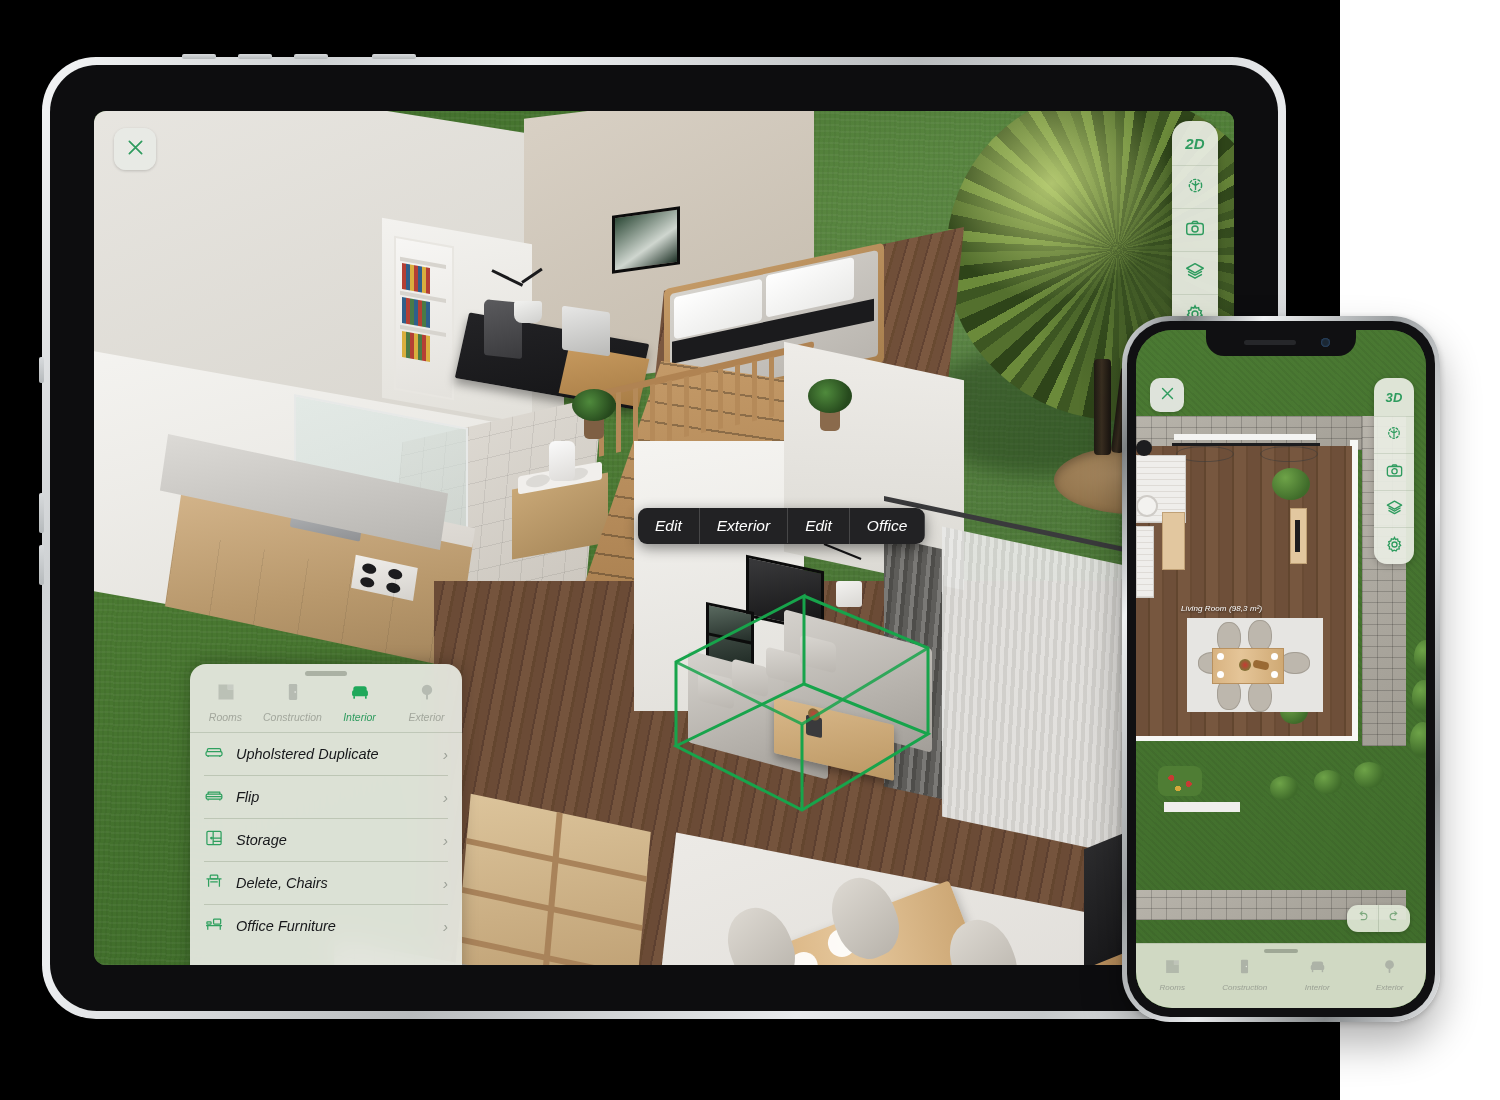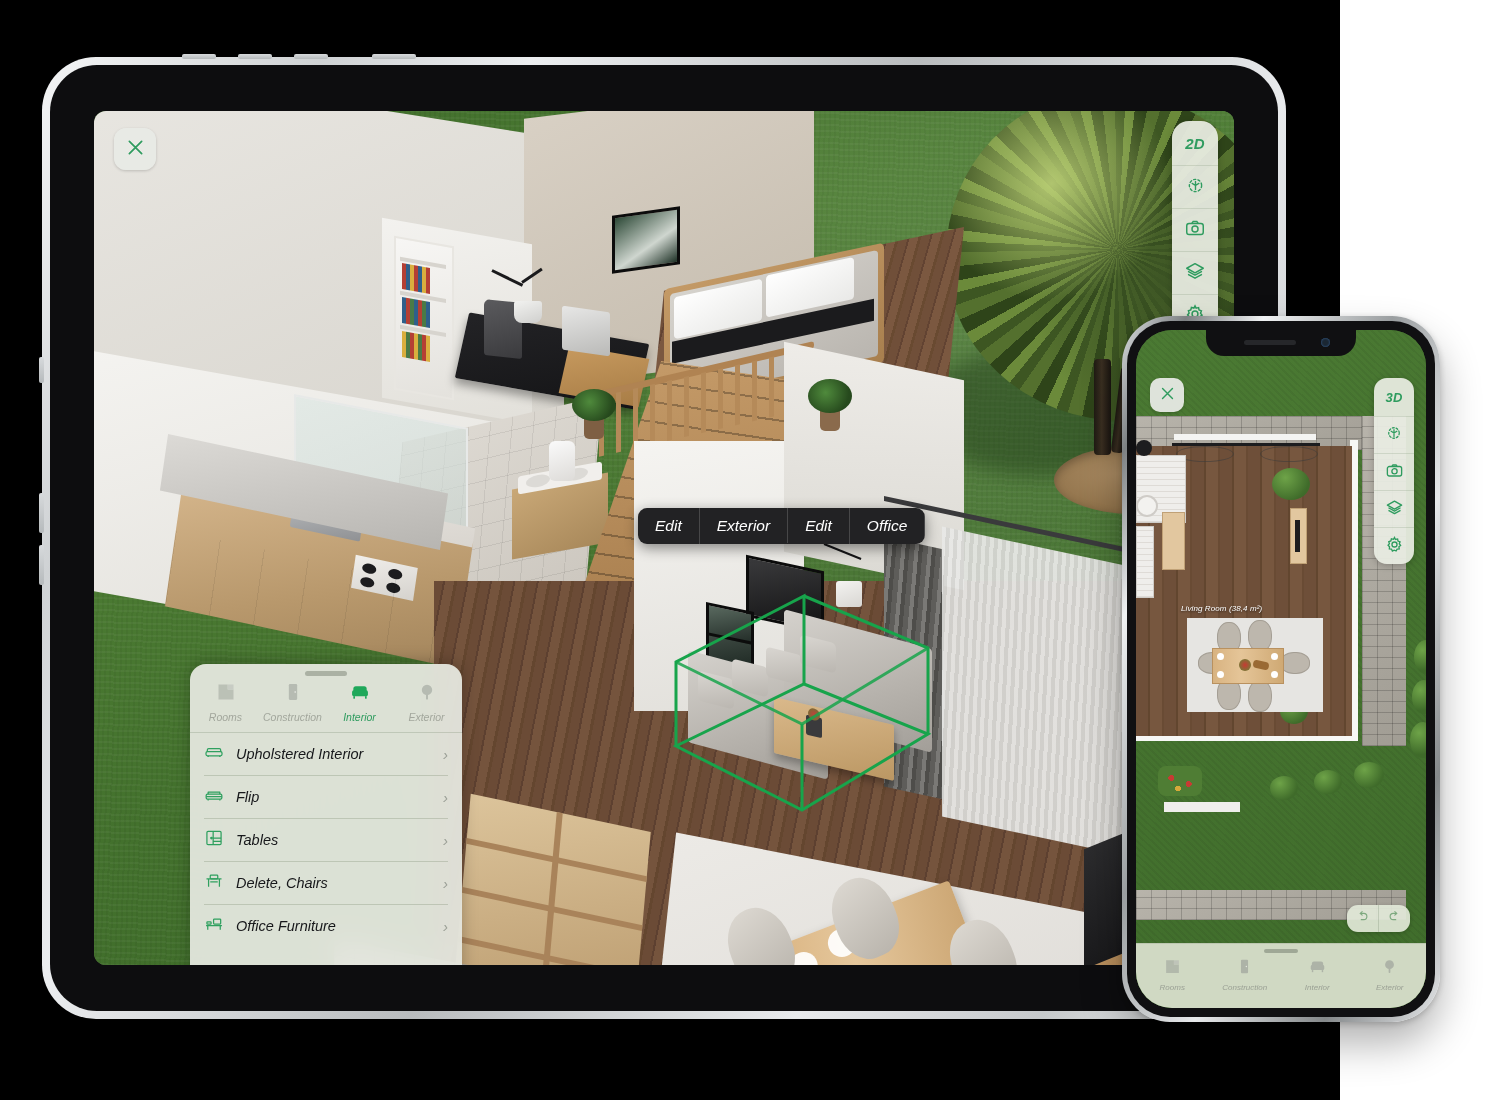--- a/index.html
+++ b/index.html
@@ -485,21 +485,21 @@
             <div class="rows">
 
               <div class="row" style="border-top:none;">
                 <span>
                   <svg width="20" height="20" viewBox="0 0 24 24" fill="none" stroke="#2fa05f" stroke-width="1.5" stroke-linejoin="round">
                     <path d="M4 12 V9.5 Q4 8 5.6 8 H18.4 Q20 8 20 9.5 V12"></path>
                     <rect x="2.4" y="11.5" width="19.2" height="5" rx="1.8"></rect>
                     <path d="M5 16.5 V18 M19 16.5 V18"></path>
                   </svg>
                 </span>
-                <span class="rlabel">Upholstered Interior</span>
+                <span class="rlabel">Upholstered Duplicate</span>
                 <span class="chev">›</span>
               </div>
 
               <div class="row">
                 <span>
                   <svg width="20" height="20" viewBox="0 0 24 24" fill="none" stroke="#2fa05f" stroke-width="1.5" stroke-linejoin="round">
                     <rect x="2.6" y="11" width="18.8" height="6" rx="1.6"></rect>
                     <path d="M5 11 V8.6 H19 V11"></path>
                     <path d="M5 17 V18.6 M19 17 V18.6"></path>
                     <path d="M2.6 14 H21.4"></path>
@@ -510,21 +510,21 @@
               </div>
 
               <div class="row">
                 <span>
                   <svg width="20" height="20" viewBox="0 0 24 24" fill="none" stroke="#2fa05f" stroke-width="1.5">
                     <rect x="3.5" y="4" width="17" height="16" rx="1.4"></rect>
                     <path d="M11 4 V20 M11 12 H20.5 M11 16 H20.5"></path>
                     <circle cx="9" cy="12" r=".9" fill="#2fa05f"></circle>
                   </svg>
                 </span>
-                <span class="rlabel">Tables</span>
+                <span class="rlabel">Storage</span>
                 <span class="chev">›</span>
               </div>
 
               <div class="row">
                 <span>
                   <svg width="20" height="20" viewBox="0 0 24 24" fill="none" stroke="#2fa05f" stroke-width="1.5">
                     <path d="M3 9.5 H21"></path>
                     <path d="M5.5 9.5 V19 M18.5 9.5 V19"></path>
                     <rect x="7.5" y="5" width="9" height="4.5" rx="1"></rect>
                     <path d="M7.5 13 H16.5"></path>
@@ -584,21 +584,21 @@
           <div style="position:absolute;left:0;top:196px;width:16px;height:70px;background:repeating-linear-gradient(0deg,#dedbd6 0 1px,#efeeeb 1px 6px);border:1px solid #cfccc7;"></div>
           <div style="position:absolute;left:0;top:110px;width:16px;height:16px;border-radius:50%;background:#1d1d1f;"></div>
           <div style="position:absolute;left:0;top:165px;width:18px;height:18px;border-radius:50%;border:2px solid #cfccc7;background:#f3f2ef;"></div>
 
           <div style="position:absolute;left:26px;top:182px;width:21px;height:56px;background:#e2c79f;border:1px solid #c0a176;"></div>
           <div style="position:absolute;left:154px;top:178px;width:15px;height:54px;background:#e2c79f;border:1px solid #c0a176;"></div>
           <div style="position:absolute;left:159px;top:190px;width:5px;height:32px;background:#1d1d1f;"></div>
           <div class="bush" style="left:136px;top:138px;width:38px;height:32px;"></div>
           <div class="bush" style="left:144px;top:368px;width:28px;height:26px;"></div>
 
-          <div class="room-label" style="left:45px;top:274px;">Living Room (38,4 m²)</div>
+          <div class="room-label" style="left:45px;top:274px;">Living Room (98,3 m²)</div>
 
           <div class="rug2d" style="left:51px;top:288px;width:136px;height:94px;"></div>
           <div class="chair2d" style="left:81px;top:292px;width:22px;height:30px;"></div>
           <div class="chair2d" style="left:112px;top:290px;width:22px;height:30px;"></div>
           <div class="chair2d" style="left:81px;top:348px;width:22px;height:30px;"></div>
           <div class="chair2d" style="left:112px;top:350px;width:22px;height:30px;"></div>
           <div class="chair2d" style="left:62px;top:322px;width:28px;height:20px;"></div>
           <div class="chair2d" style="left:144px;top:322px;width:28px;height:20px;"></div>
           <div class="tabletop" style="left:76px;top:318px;width:70px;height:34px;">
             <div style="position:absolute;left:26px;top:10px;width:12px;height:12px;border-radius:50%;background:radial-gradient(circle,#c73a33,#5f8a36);"></div>

